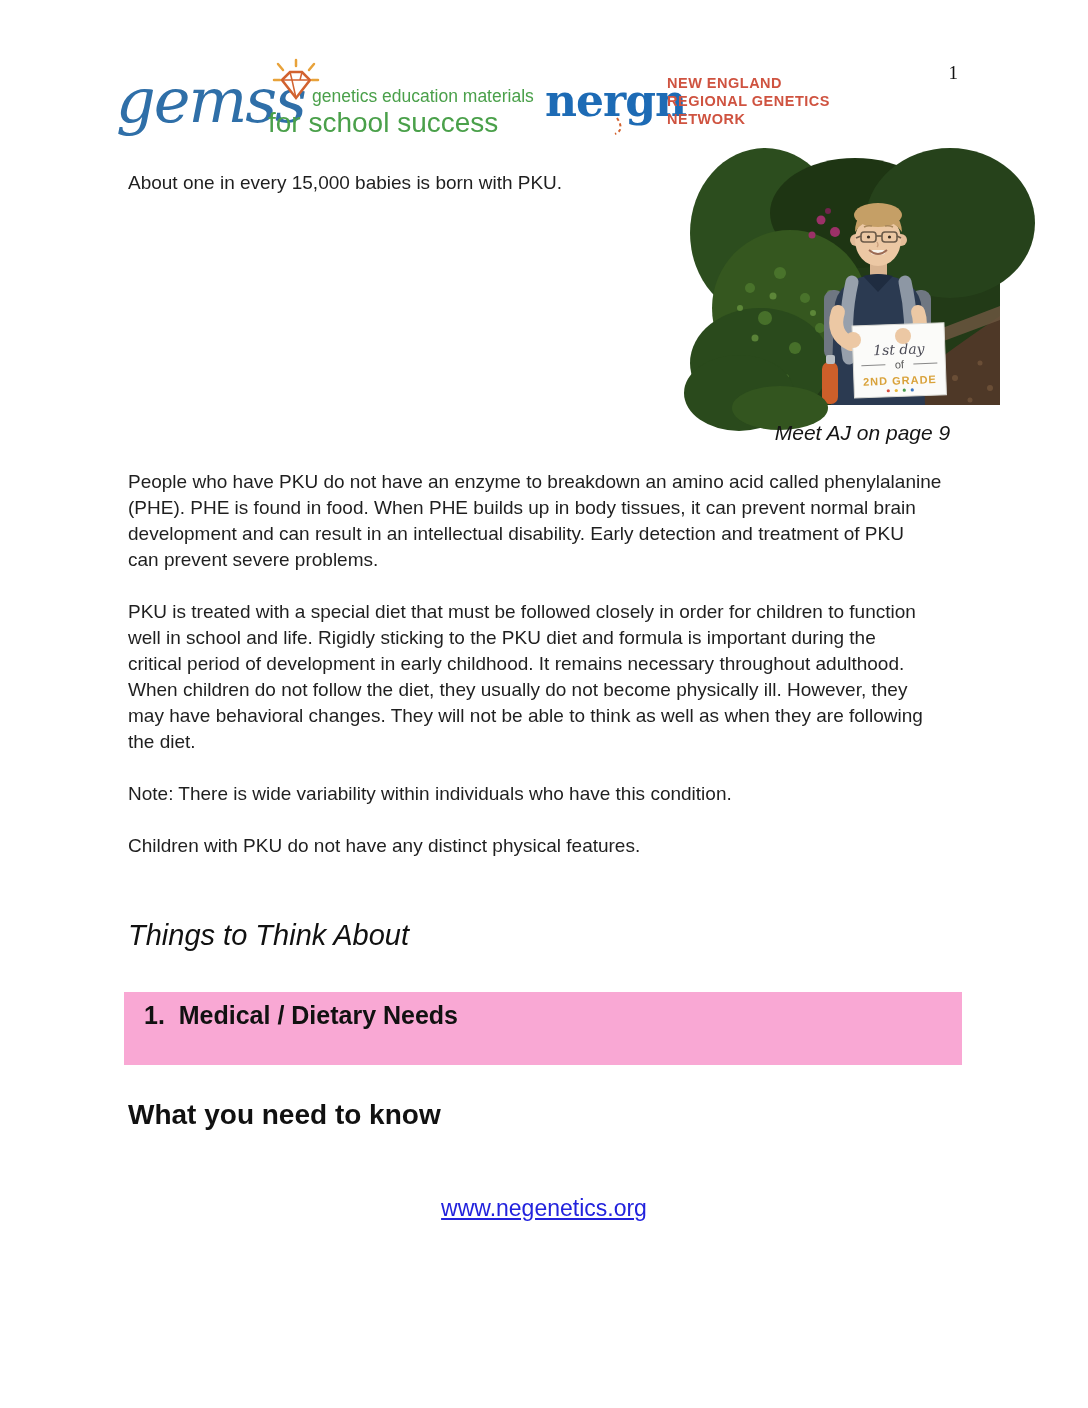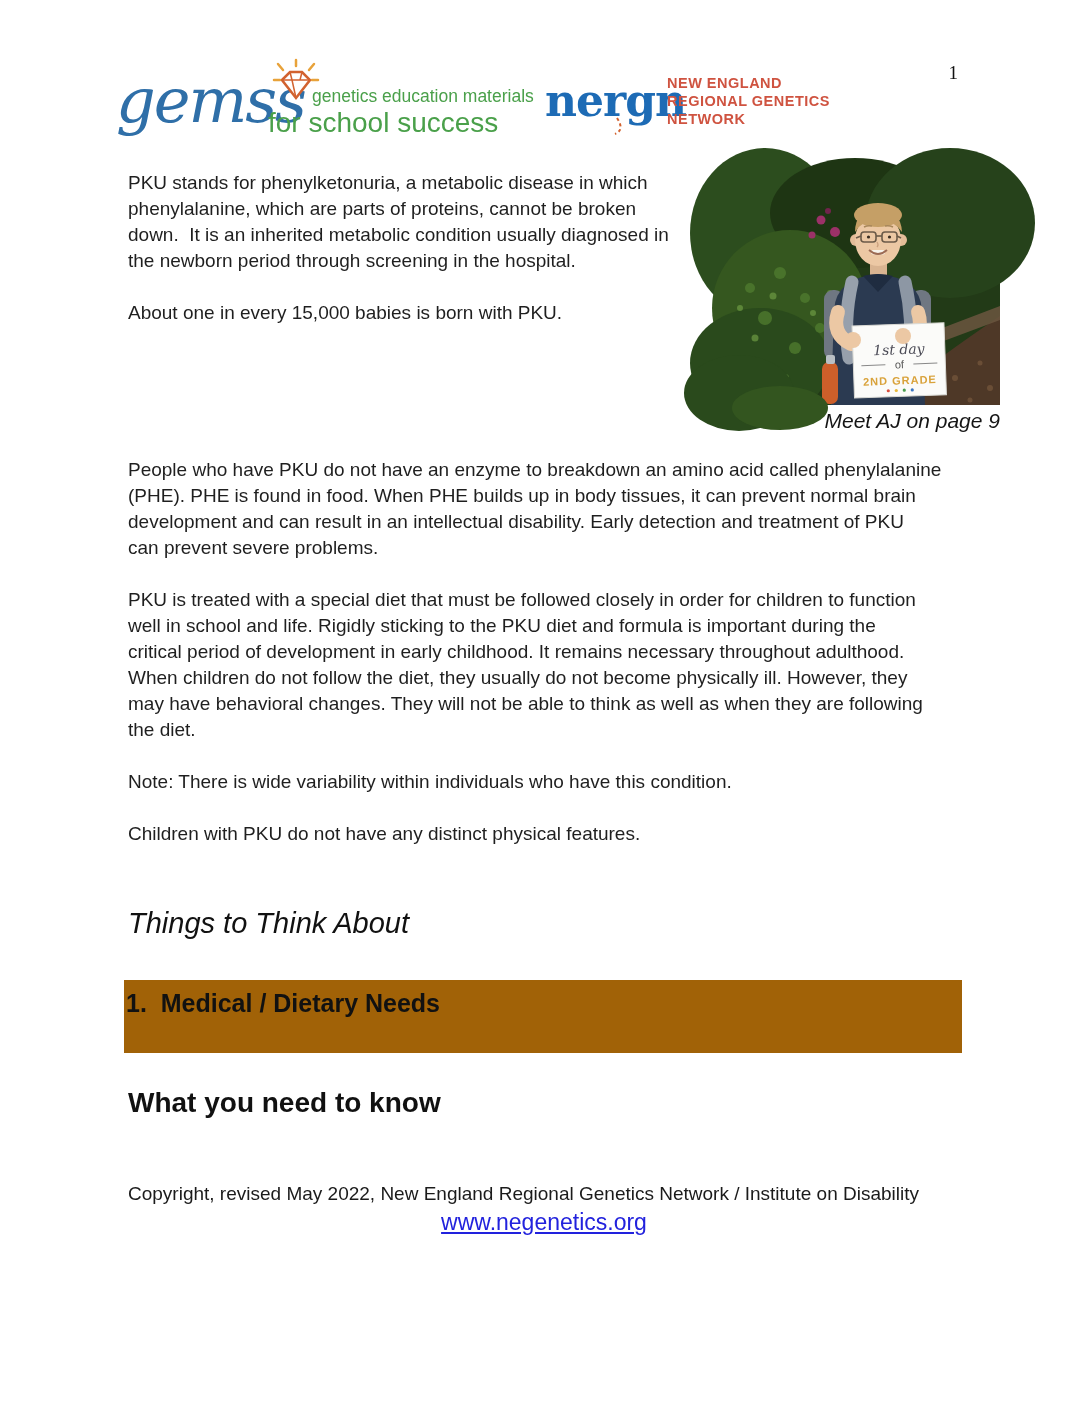--- a/index.html
+++ b/index.html
@@ -16,28 +16,28 @@
   svg { overflow:visible; }
 
   .hero { display:flex; margin:18px 88px 0 128px; }
   .hero-left { width:600px; }
   .doc-title { font-size:29px; font-weight:bold; font-style:italic; text-align:center;
                margin:10px 40px 46px 0; color:#111; }
   .intro-p { font-size:19px; line-height:26px; white-space:pre-line; margin:0 0 26px 0; }
 
   .photo-fig { margin-left:auto; margin-top:8px; width:275px; }
   .photo-svg { display:block; width:275px; height:227px; }
-  .photo-caption { font-style:italic; font-size:21px; text-align:right; margin-top:4px; color:#151515; }
+  .photo-caption { font-style:italic; font-size:21px; text-align:center; margin-top:16px; color:#151515; }
 
   .body-text { margin:24px 118px 0 128px; }
   .body-text p { font-size:19px; line-height:26px; white-space:pre-line; margin:0 0 26px 0; }
 
   .things-heading { margin:60px 0 0 128px; font-size:29px; font-weight:normal; font-style:italic; color:#111; }
 
-  .section-band { margin:40px 126px 0 124px; background:#a16207; padding:7px 8px 33px 2px; }
+  .section-band { margin:40px 126px 0 124px; background:#f9a8d4; padding:7px 8px 33px 20px; }
   .section-band .band-label { font-size:25px; font-weight:bold; line-height:33px; color:#111; }
 
   .know-heading { margin:34px 0 0 128px; font-size:28px; font-weight:bold; color:#111; }
 
   .doc-footer { margin-top:64px; }
   .copyright { margin-left:128px; font-size:19px; color:#1b1b1b; }
   .site-link { display:block; text-align:center; font-size:23px; margin-top:4px;
                color:#2222dd; text-decoration:underline; cursor:pointer; }
 </style>
 </head>
@@ -71,24 +71,20 @@
         <path d="M72,50 q8,12 -2,16"></path>
       </g>
       <text x="122" y="20" font-size="14.5" font-weight="bold" letter-spacing="0.5" fill="#cf5340">NEW ENGLAND</text>
       <text x="122" y="38" font-size="14.5" font-weight="bold" letter-spacing="0.5" fill="#cf5340">REGIONAL GENETICS</text>
       <text x="122" y="56" font-size="14.5" font-weight="bold" letter-spacing="0.5" fill="#cf5340">NETWORK</text>
     </svg>
   </header>
 
   <section class="hero">
     <div class="hero-left">
-      <p class="intro-p">PKU stands for phenylketonuria, a metabolic disease in which
-phenylalanine, which are parts of proteins, cannot be broken
-down.&nbsp; It is an inherited metabolic condition usually diagnosed in
-the newborn period through screening in the hospital.</p>
       <p class="intro-p">About one in every 15,000 babies is born with PKU.</p>
     </div>
 
     <figure class="photo-fig">
       <svg class="photo-svg" viewBox="0 0 275 227" preserveAspectRatio="none">
         <rect width="275" height="227" fill="#223a17"></rect>
         <ellipse cx="40" cy="55" rx="75" ry="85" fill="#2c4d1e"></ellipse>
         <ellipse cx="130" cy="35" rx="85" ry="55" fill="#1e3513"></ellipse>
         <ellipse cx="225" cy="45" rx="85" ry="75" fill="#26421b"></ellipse>
         <ellipse cx="65" cy="130" rx="78" ry="78" fill="#35571f"></ellipse>
@@ -194,17 +190,16 @@
 
   <h2 class="things-heading">Things to Think About</h2>
 
   <div class="section-band">
     <span class="band-label">1.&nbsp; Medical / Dietary Needs</span>
   </div>
 
   <h3 class="know-heading">What you need to know</h3>
 
   <footer class="doc-footer">
-    <p class="copyright">Copyright, revised May 2022, New England Regional Genetics Network / Institute on Disability</p>
     <a class="site-link">www.negenetics.org</a>
   </footer>
 
 </div>
 
 </body></html>

